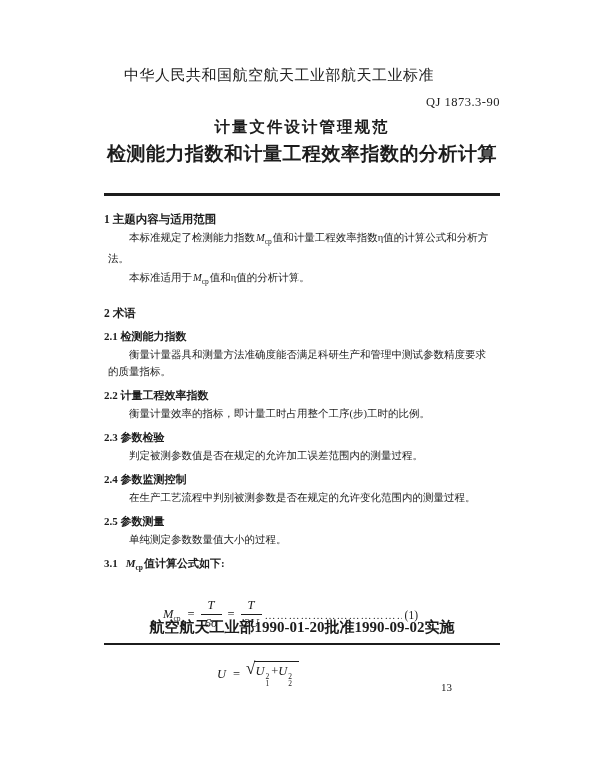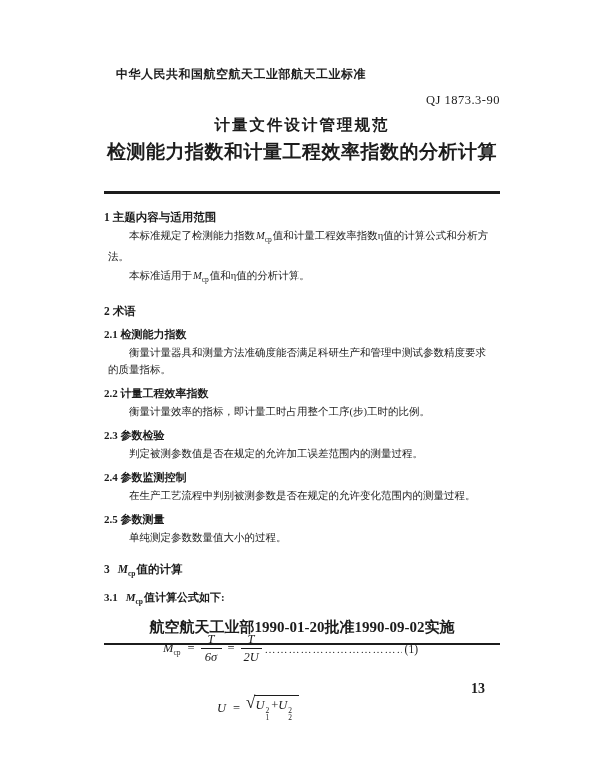--- a/index.html
+++ b/index.html
@@ -1,21 +1,21 @@
 <!DOCTYPE html>
 <html><head>
 <meta charset="utf-8">
 <style>
   html,body{margin:0;padding:0;}
   body{
     width:600px;height:776px;background:#ffffff;position:relative;overflow:hidden;
     font-family:"Liberation Serif","DejaVu Serif",serif;color:#1c1c1c;
   }
   .content{position:absolute;left:104px;top:66px;width:396px;}
-  .org-line{font-size:12px;font-weight:bold;margin-left:12px;letter-spacing:.5px;}
+  .org-line{font-size:15px;font-weight:normal;margin-left:20px;letter-spacing:.5px;}
   .doc-number{margin-top:10px;text-align:right;font-size:12.5px;font-weight:normal;letter-spacing:.5px;}
   .title1{margin-top:7px;text-align:center;font-size:15.5px;font-weight:bold;letter-spacing:2px;}
   .title2{margin-top:3px;text-align:center;font-size:19px;font-weight:bold;letter-spacing:.5px;}
   .head-rule{margin-top:26px;height:3px;background:#1c1c1c;}
   .h1{margin-top:15px;font-size:11.5px;font-weight:bold;line-height:16px;}
   .h2{margin-top:7px;font-size:11px;font-weight:bold;line-height:16px;}
   p.body{margin:2px 4px 0;font-size:10.5px;line-height:17px;text-indent:2em;}
   .h-num{margin-right:7px;}
   .mvar{white-space:nowrap;margin:0 1px;}
   .mvar i{font-style:italic;}
@@ -29,21 +29,21 @@
   .dots{flex:1;overflow:hidden;white-space:nowrap;margin:0 3px;letter-spacing:1px;font-size:11px;}
   .eq-label{white-space:nowrap;font-size:11.5px;}
   .formula2{display:flex;align-items:center;margin-left:112px;margin-top:30px;font-size:12.5px;width:auto;}
   .sqrt{display:inline-flex;align-items:flex-start;}
   .rad{font-size:17px;line-height:15px;}
   .radicand{border-top:1.2px solid #1c1c1c;padding:2px 5px 0 1px;margin-left:-1px;line-height:14px;white-space:nowrap;}
   .radicand i{font-style:italic;}
   .subsup{display:inline-flex;flex-direction:column;align-items:flex-start;font-size:7.5px;line-height:7px;vertical-align:-4px;margin:0 2px 0 1px;}
   .footer-rule{position:absolute;left:104px;width:396px;top:643px;height:2px;background:#1c1c1c;}
   .footer{position:absolute;left:104px;width:396px;top:618px;display:flex;justify-content:center;font-size:15px;font-weight:bold;}
-  .page-number{position:absolute;left:471px;top:681px;font-size:14px;font-weight:bold;}
+  .page-number{position:absolute;left:441px;top:681px;font-size:11px;font-weight:normal;}
 </style>
 </head>
 <body>
 
 <div class="content">
 
   <div class="org-line">中华人民共和国航空航天工业部航天工业标准</div>
   <div class="doc-number">QJ 1873.3-90</div>
   <div class="title1">计量文件设计管理规范</div>
   <div class="title2">检测能力指数和计量工程效率指数的分析计算</div>
@@ -63,21 +63,20 @@
 
   <div class="h2">2.3 参数检验</div>
   <p class="body">判定被测参数值是否在规定的允许加工误差范围内的测量过程。</p>
 
   <div class="h2">2.4 参数监测控制</div>
   <p class="body">在生产工艺流程中判别被测参数是否在规定的允许变化范围内的测量过程。</p>
 
   <div class="h2">2.5 参数测量</div>
   <p class="body">单纯测定参数数量值大小的过程。</p>
 
-  <div class="h1"><span class="h-num">3</span><span class="mvar"><i>M</i><sub>cp</sub></span><span>值的计算</span></div>
 
   <div class="h2"><span class="h-num">3.1</span><span class="mvar"><i>M</i><sub>cp</sub></span><span>值计算公式如下:</span></div>
 
   <div class="formula-row">
     <span class="math">
       <span class="mvar"><i>M</i><sub>cp</sub></span>
       <span class="op">=</span>
       <span class="frac">
           <span class="num">T</span>
           <span class="den">6σ</span>

